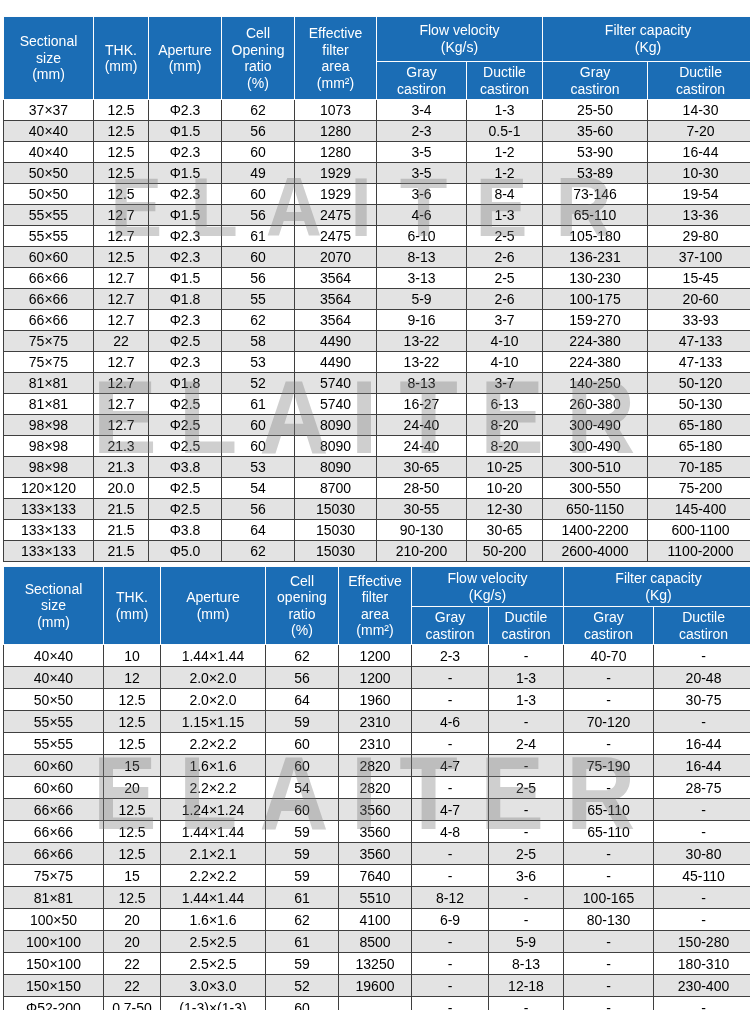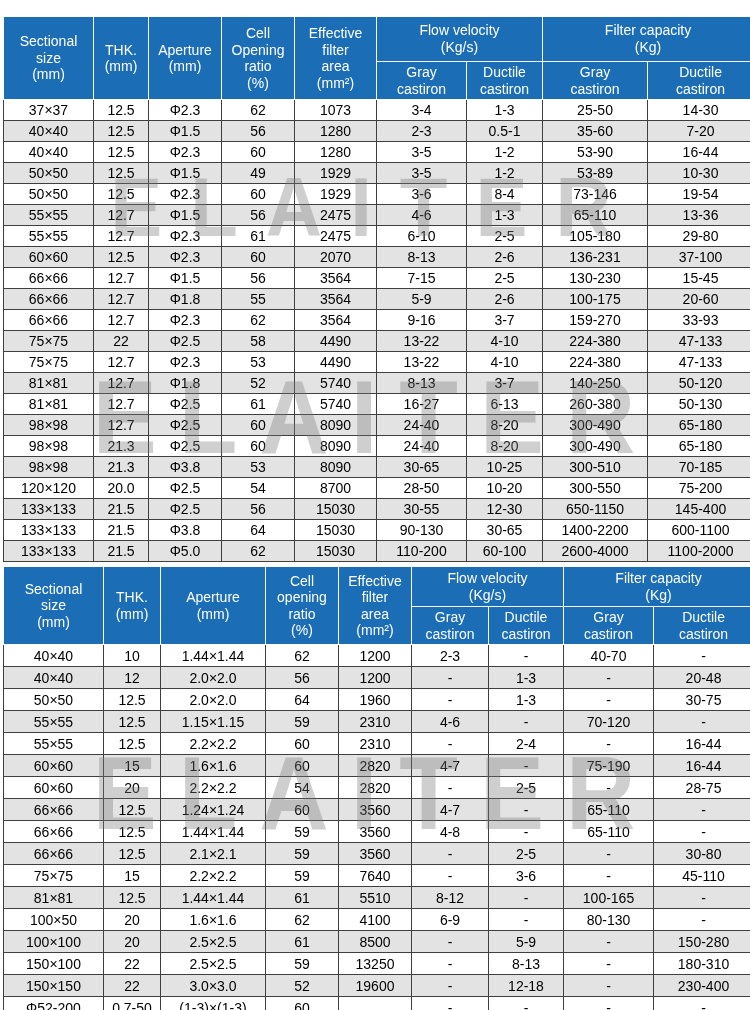--- a/index.html
+++ b/index.html
@@ -201,21 +201,21 @@
           <td>2-6</td>
           <td>136-231</td>
           <td>37-100</td>
         </tr>
         <tr>
           <td>66×66</td>
           <td>12.7</td>
           <td>Φ1.5</td>
           <td>56</td>
           <td>3564</td>
-          <td>7-15</td>
+          <td>3-13</td>
           <td>2-5</td>
           <td>130-230</td>
           <td>15-45</td>
         </tr>
         <tr>
           <td>66×66</td>
           <td>12.7</td>
           <td>Φ1.8</td>
           <td>55</td>
           <td>3564</td>
@@ -344,22 +344,22 @@
           <td>30-65</td>
           <td>1400-2200</td>
           <td>600-1100</td>
         </tr>
         <tr>
           <td>133×133</td>
           <td>21.5</td>
           <td>Φ5.0</td>
           <td>62</td>
           <td>15030</td>
-          <td>110-200</td>
-          <td>60-100</td>
+          <td>210-200</td>
+          <td>50-200</td>
           <td>2600-4000</td>
           <td>1100-2000</td>
         </tr>
       </tbody>
   </table>
 
   <table class="spec-table t2">
     <colgroup>
       <col style="width:100px">
         <col style="width:57px">

